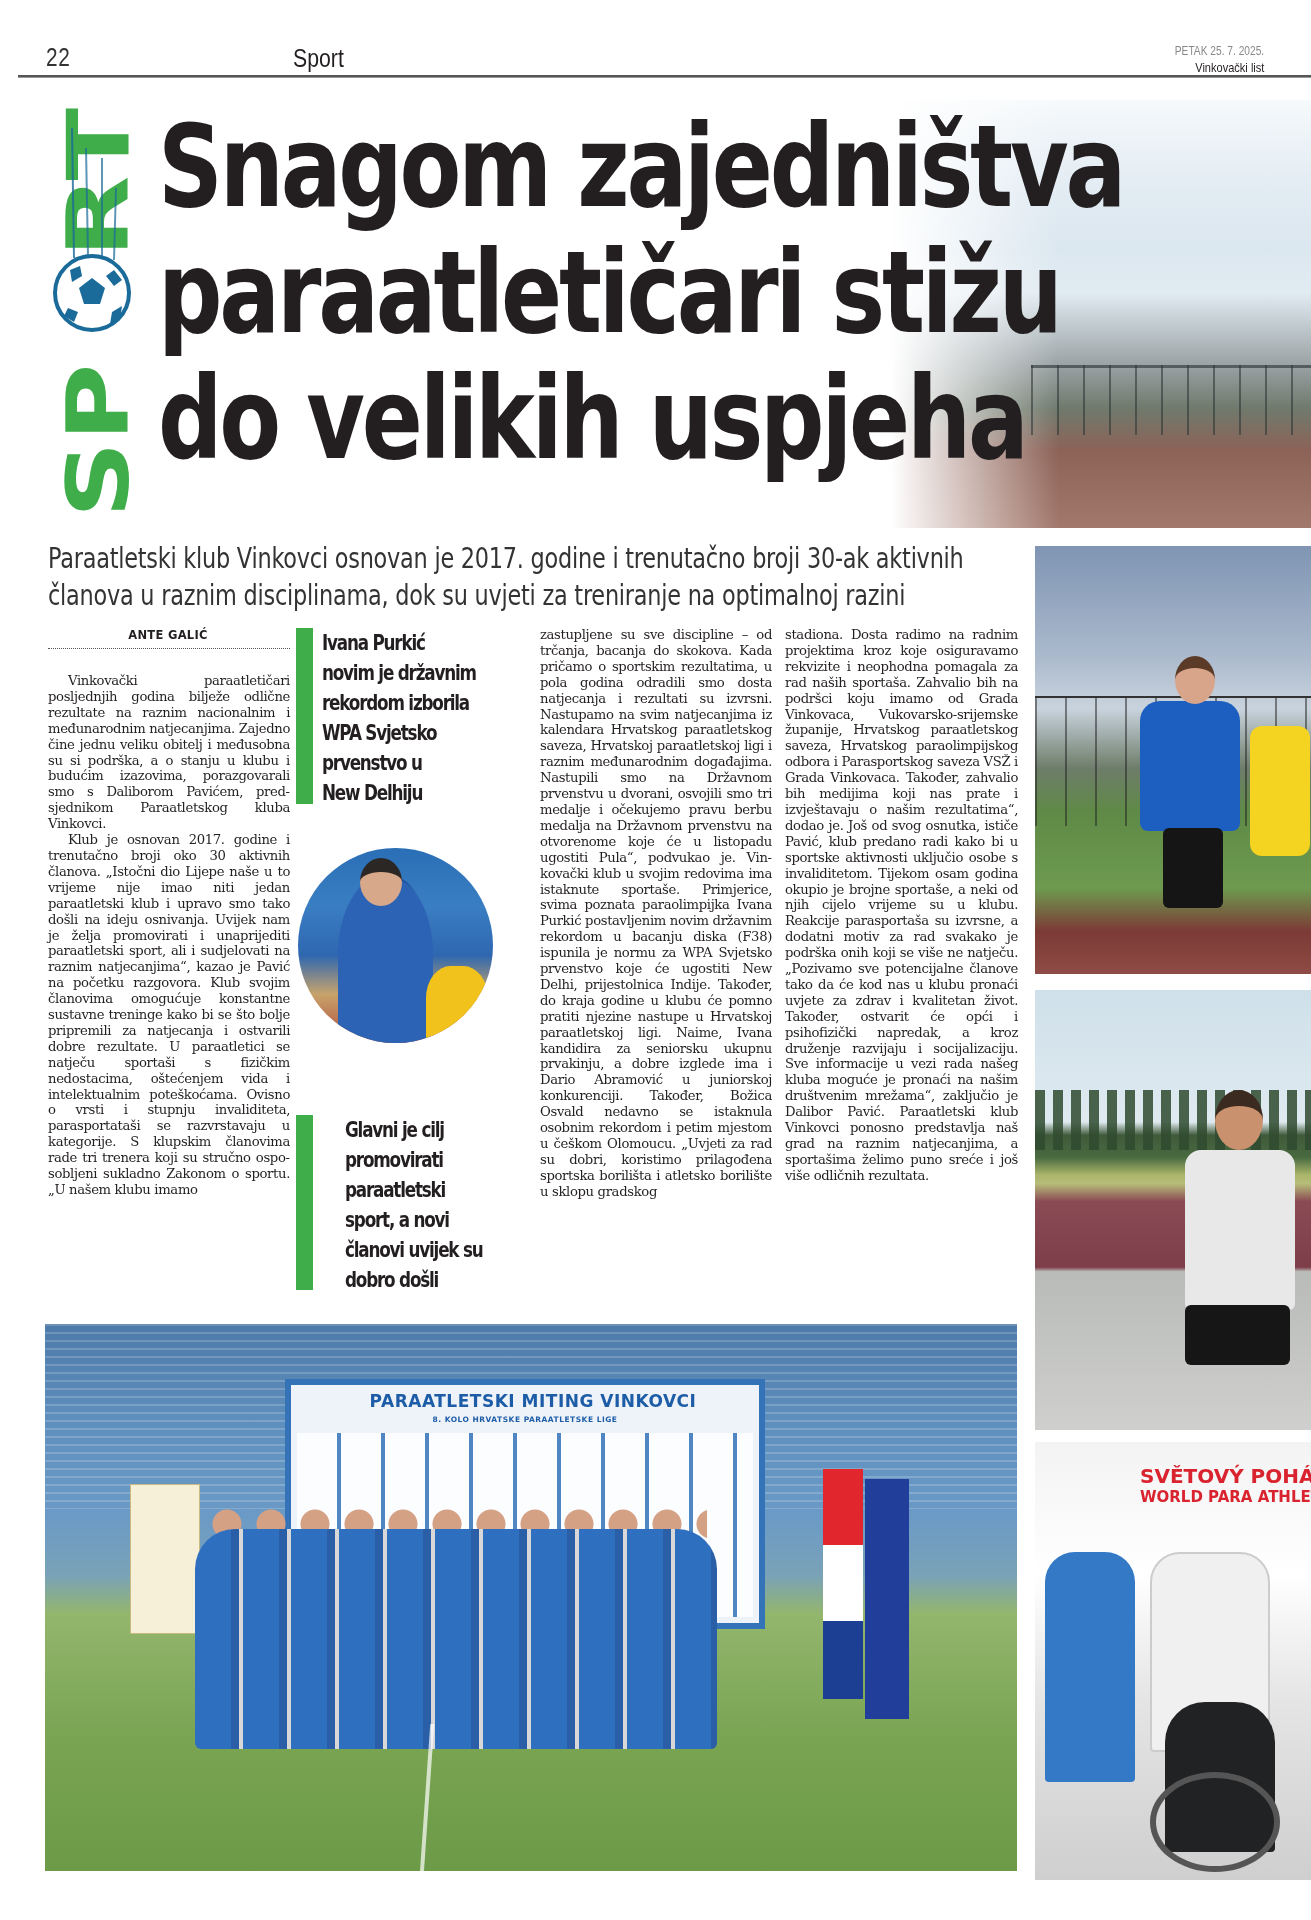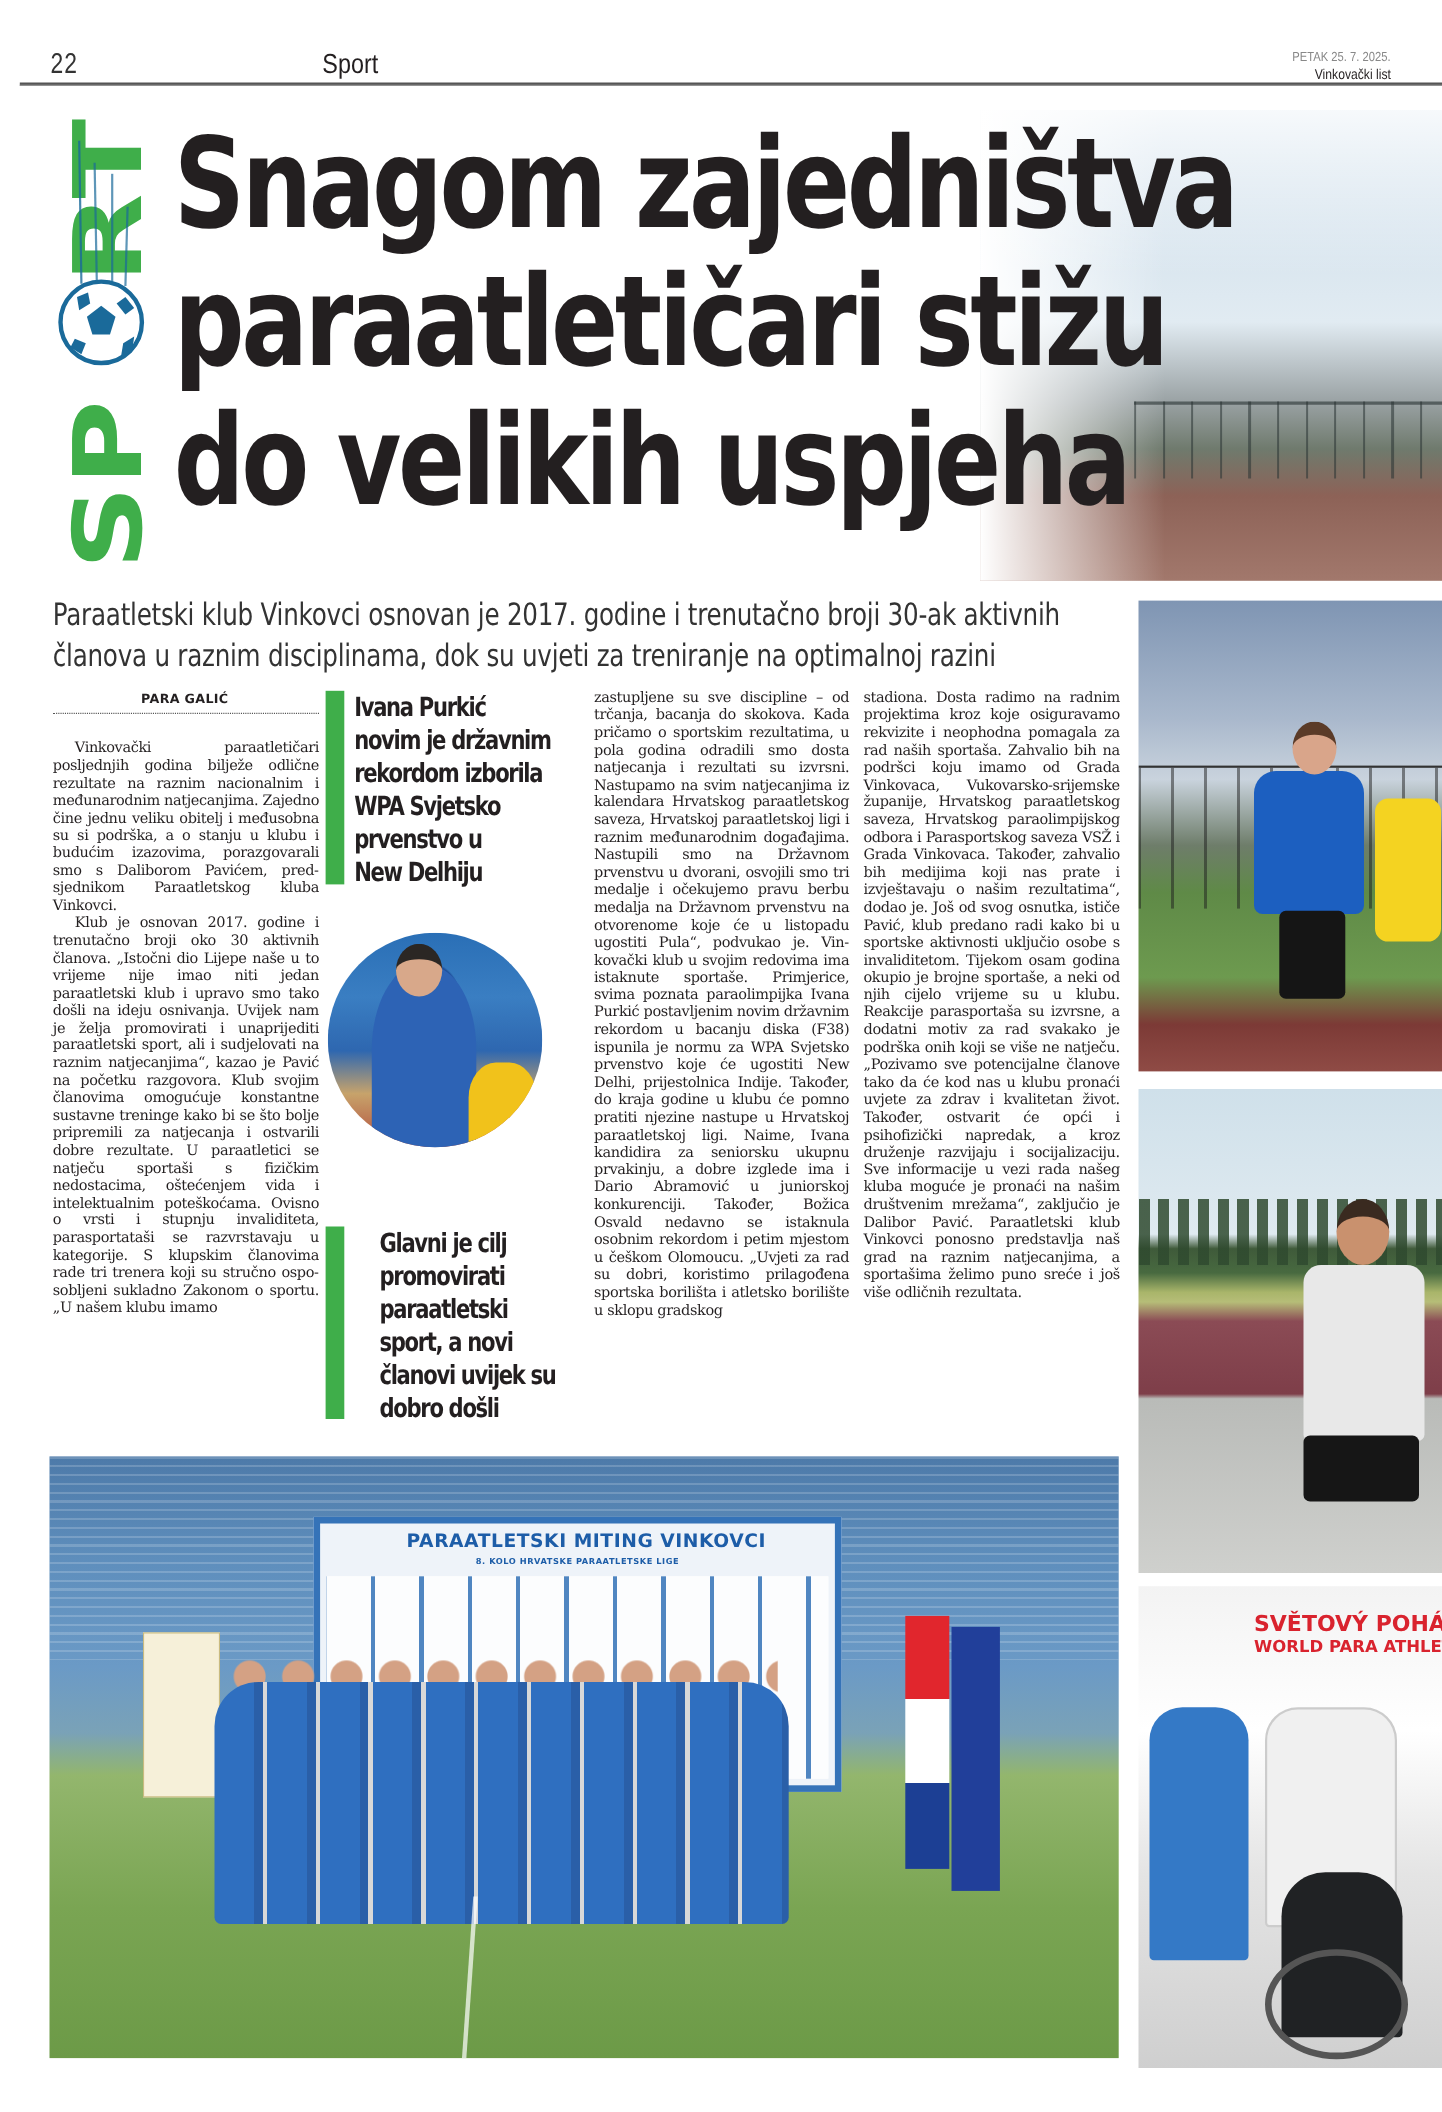--- a/index.html
+++ b/index.html
@@ -40,21 +40,21 @@
 
   
   .col { position: absolute; font-family: "DejaVu Serif", serif; font-size: 13.2px; line-height: 15.9px; color: #231f20; text-align: justify; hyphens: manual; letter-spacing: -0.35px; }
   .col p { text-indent: 20px; }
   .col p.noind { text-indent: 0; }
   .col1 { left: 48px; top: 657px; width: 242px; margin-top: 16px; }
   .col3 { left: 540px; top: 627px; width: 232px; }
   .col4 { left: 785px; top: 627px; width: 233px; }
 
   
-  .pull { position: absolute; left: 296px; width: 230px; border-left: 17px solid #3fae4a; padding-left: 9px; font-family: "DejaVu Sans", sans-serif; font-weight: 900; font-size: 24px; line-height: 30px; color: #231f20; letter-spacing: -1.5px; }
+  .pull { position: absolute; left: 296px; width: 230px; border-left: 17px solid #3fae4a; padding-left: 9px; font-family: "DejaVu Sans", sans-serif; font-weight: 900; font-size: 21px; line-height: 30px; color: #231f20; letter-spacing: -1.5px; }
   .pull-1 { top: 628px; height: 176px; }
   .pull-2 { top: 1115px; height: 175px; padding-left: 32px; }
   .pull span { display: block; white-space: nowrap; transform: scaleX(0.8); transform-origin: left; }
 
   
   .circle-photo { position: absolute; left: 298px; top: 848px; width: 195px; height: 195px; border-radius: 50%; overflow: hidden;
     background: radial-gradient(circle at 45% 30%, #1f4f9a 0 18%, transparent 19%),
                 linear-gradient(180deg, #2a6fb6 0%, #3a7ec2 30%, #2e67b0 55%, #c7a36b 75%, #b24a3a 100%); }
   .circle-photo .figure { position: absolute; left: 40px; top: 30px; width: 95px; height: 170px; border-radius: 45% 45% 10% 10%; background: #2d63b5; }
   .circle-photo .head { position: absolute; left: 62px; top: 10px; width: 42px; height: 48px; border-radius: 50%; background: #d8a88a; border-top: 14px solid #2b2724; }
@@ -135,21 +135,21 @@
   <span>Snagom zajedništva</span>
   <span>paraatletičari stižu</span>
   <span>do velikih uspjeha</span>
 </h1>
 
 <div class="dek">
   <div>Paraatletski klub Vinkovci osnovan je 2017. godine i trenutačno broji 30-ak aktivnih</div>
   <div>članova u raznim disciplinama, dok su uvjeti za treniranje na optimalnoj razini</div>
 </div>
 
-<div class="byline">PARA GALIĆ</div>
+<div class="byline">ANTE GALIĆ</div>
 <div class="byline-rule"></div>
 
 <div class="col col1">
   <p>Vinkovački paraatletičari posljednjih godina bilježe odlične rezultate na raznim nacional­nim i međunarodnim natjeca­njima. Zajedno čine jednu veliku obitelj i međusobna su si podrška, a o stanju u klubu i budućim izazovima, porazgovarali smo s Daliborom Pavićem, pred­sjednikom Paraatletskog kluba Vinkovci.</p>
   <p>Klub je osnovan 2017. godine i trenutačno broji oko 30 aktivnih članova. „Istočni dio Lijepe naše u to vrijeme nije imao niti jedan paraatletski klub i upravo smo tako došli na ideju osnivanja. Uvijek nam je želja promovi­rati i unaprijediti paraatletski sport, ali i sudjelovati na raznim natjecanjima“, kazao je Pavić na početku razgovora. Klub svojim članovima omogućuje konstan­tne sustavne treninge kako bi se što bolje pripremili za natje­canja i ostvarili dobre rezultate. U paraatletici se natječu sportaši s fizičkim nedostacima, ošte­ćenjem vida i intelektualnim poteškoćama. Ovisno o vrsti i stupnju invaliditeta, parasporta­taši se razvrstavaju u kategori­je. S klupskim članovima rade tri trenera koji su stručno ospo­sobljeni sukladno Zakonom o sportu. „U našem klubu imamo</p>
 </div>
 
 <div class="col col3">
   <p class="noind">zastupljene su sve discipline – od trčanja, bacanja do skokova. Kada pričamo o sportskim rezultatima, u pola godina odradili smo dosta natjecanja i rezultati su izvrsni. Nastupamo na svim natjeca­njima iz kalendara Hrvatskog paraatletskog saveza, Hrvatskoj paraatletskoj ligi i raznim među­narodnim događajima. Nastupili smo na Državnom prvenstvu u dvorani, osvojili smo tri medalje i očekujemo pravu berbu medalja na Državnom prvenstvu na otvorenome koje će u listopadu ugostiti Pula“, podvukao je. Vin­kovački klub u svojim redovima ima istaknute sportaše. Primjeri­ce, svima poznata paraolimpijka Ivana Purkić postavljenim novim državnim rekordom u bacanju diska (F38) ispunila je normu za WPA Svjetsko prvenstvo koje će ugostiti New Delhi, prijestolnica Indije. Također, do kraja godine u klubu će pomno pratiti njezine nastupe u Hrvatskoj paraatlet­skoj ligi. Naime, Ivana kandidira za seniorsku ukupnu prvakinju, a dobre izglede ima i Dario Abramović u juniorskoj konku­renciji. Također, Božica Osvald nedavno se istaknula osobnim rekordom i petim mjestom u češkom Olomoucu. „Uvjeti za rad su dobri, koristimo prilago­đena sportska borilišta i atletsko borilište u sklopu gradskog</p>
 </div>

